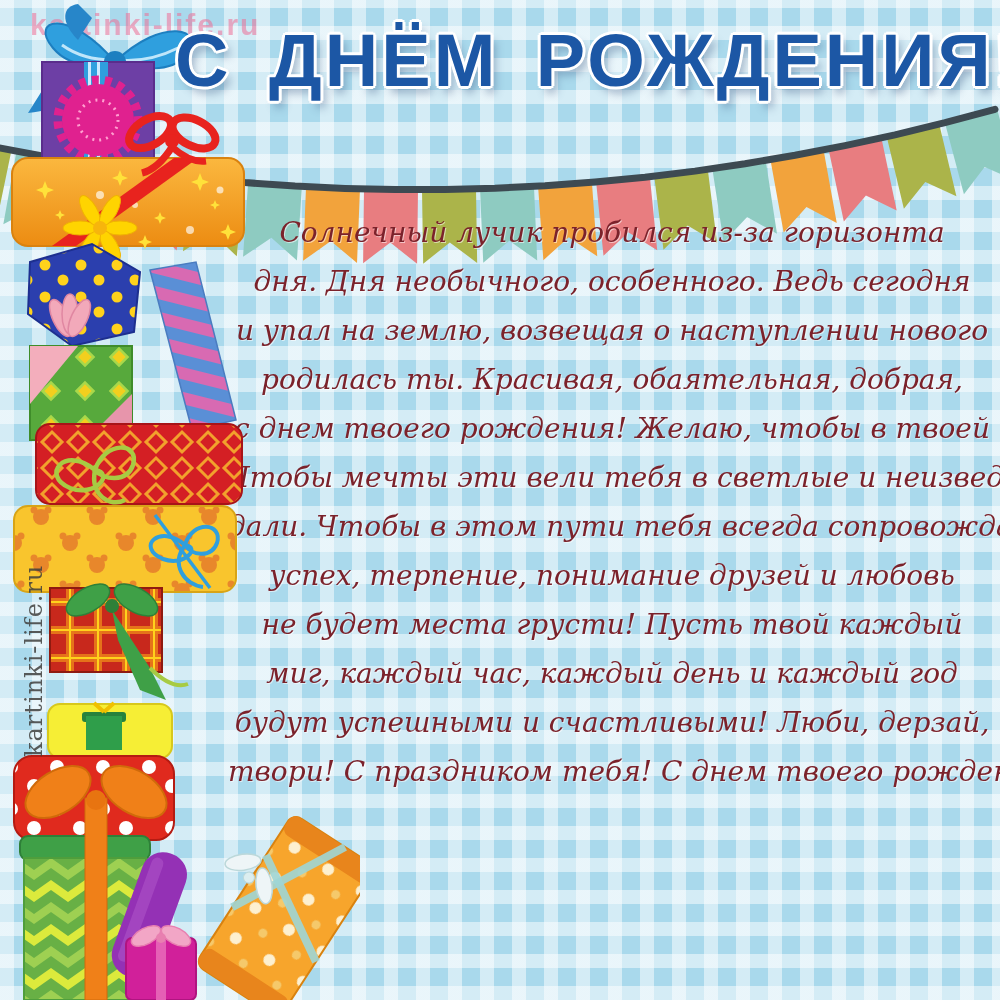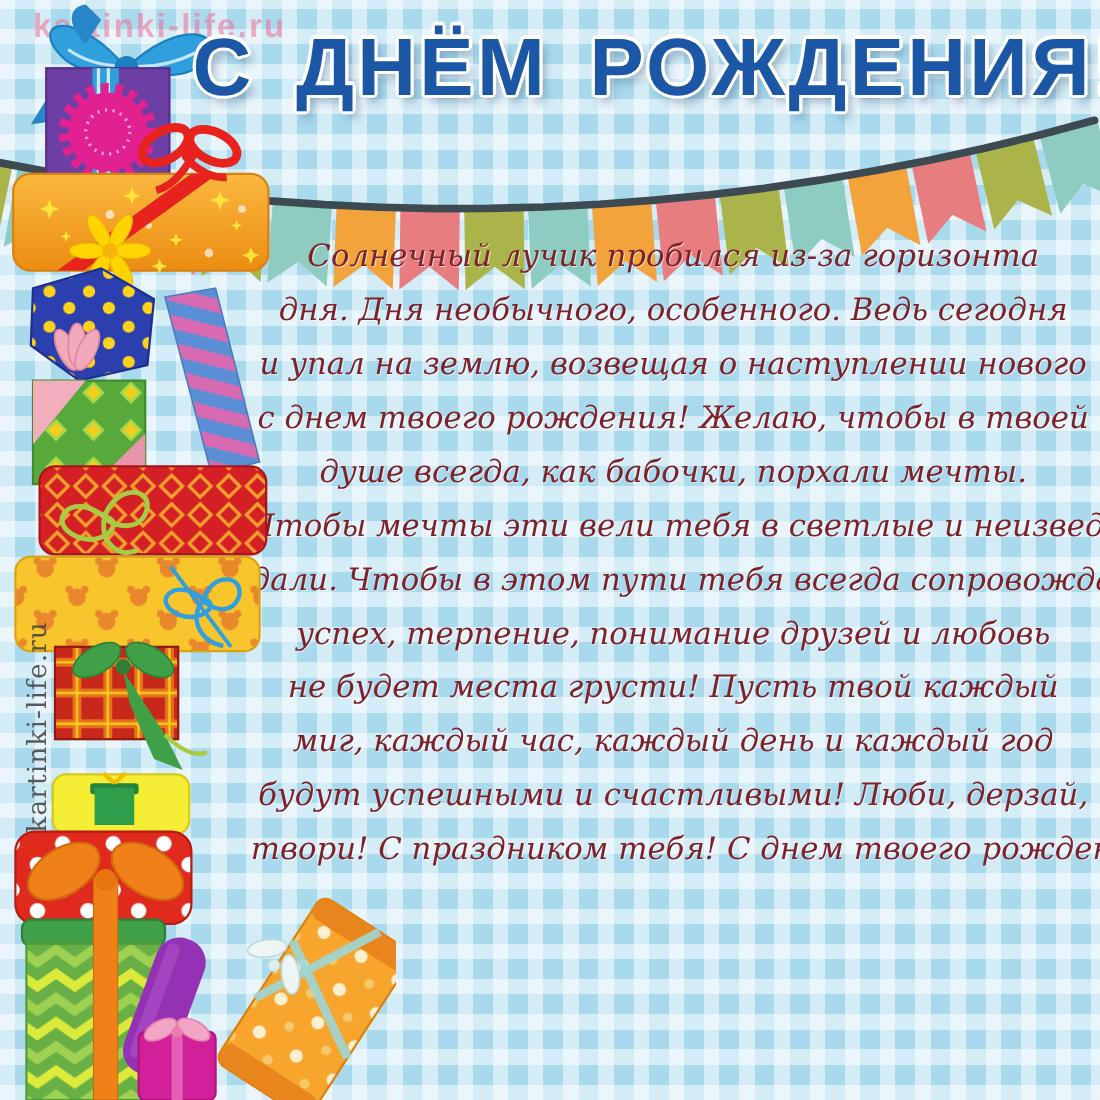--- a/index.html
+++ b/index.html
@@ -72,22 +72,22 @@
       </g>
     <path id="garland-cord" fill="none" stroke="#3d4a52" stroke-width="7" stroke-linecap="round" d="M-5,147.0 L45,156.5 L95,164.8 L145,172.0 L195,177.9 L245,182.6 L295,186.1 L345,188.4 L395,189.6 L445,189.5 L495,188.2 L545,185.7 L595,182.0 L645,177.2 L695,171.1 L745,163.8 L795,155.3 L845,145.6 L895,134.8 L945,122.7 L995,109.4"></path>
   </svg>
 
   <div class="title">С ДНЁМ РОЖДЕНИЯ!</div>
 
   <div class="greeting">
     <div class="line">Солнечный лучик пробился из-за горизонта</div>
     <div class="line">дня. Дня необычного, особенного. Ведь сегодня</div>
     <div class="line">и упал на землю, возвещая о наступлении нового</div>
+    <div class="line">родилась ты. Красивая, обаятельная, добрая,</div>
     <div class="line">с днем твоего рождения! Желаю, чтобы в твоей</div>
-    <div class="line">душе всегда, как бабочки, порхали мечты.</div>
     <div class="line">Чтобы мечты эти вели тебя в светлые и неизведанные</div>
     <div class="line">дали. Чтобы в этом пути тебя всегда сопровождали</div>
     <div class="line">успех, терпение, понимание друзей и любовь</div>
     <div class="line">не будет места грусти! Пусть твой каждый</div>
     <div class="line">миг, каждый час, каждый день и каждый год</div>
     <div class="line">будут успешными и счастливыми! Люби, дерзай,</div>
     <div class="line">твори! С праздником тебя! С днем твоего рождения!</div>
   </div>
 
   <svg id="gifts" class="layer" width="360" height="1000" viewBox="0 0 360 1000">

